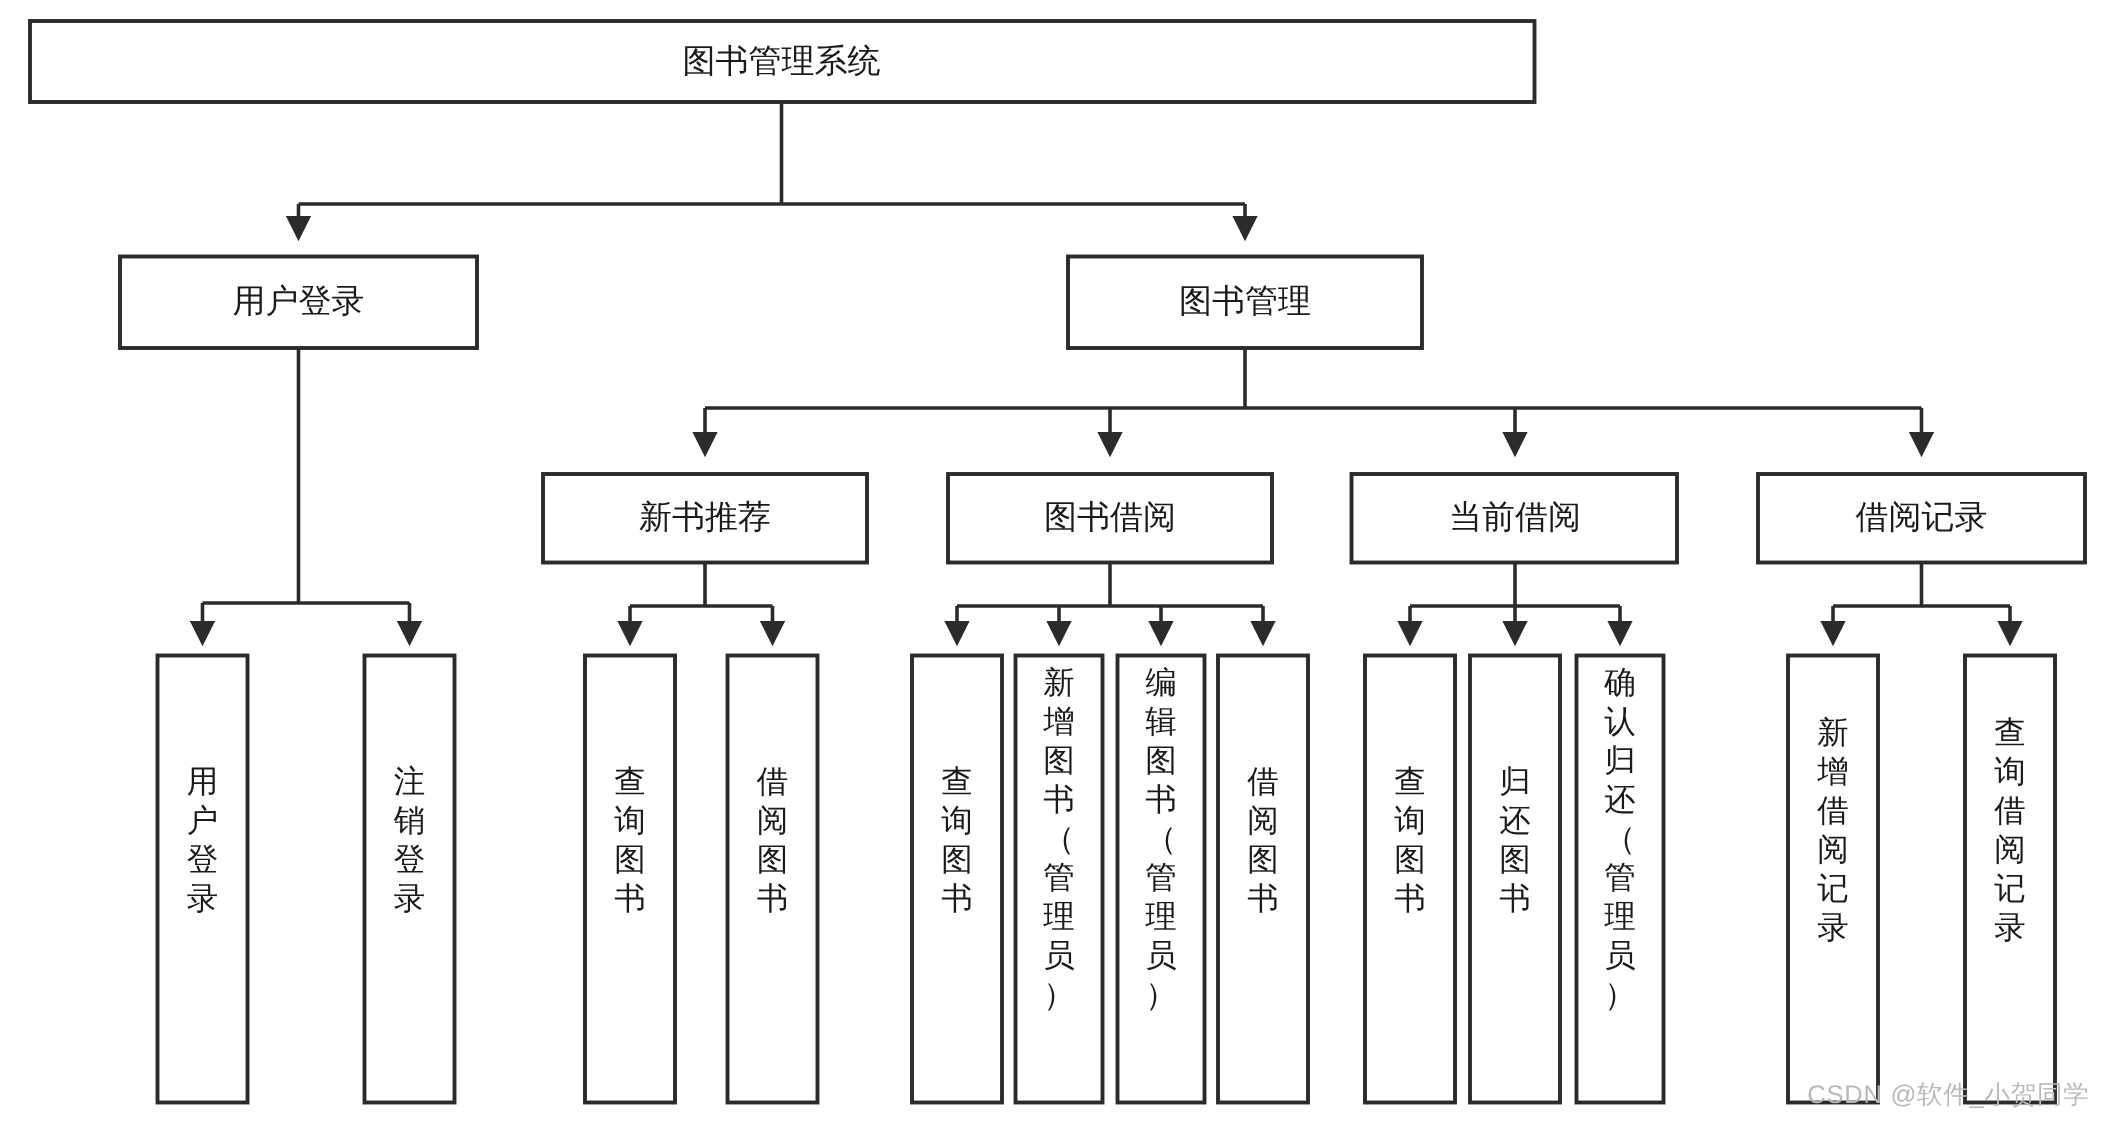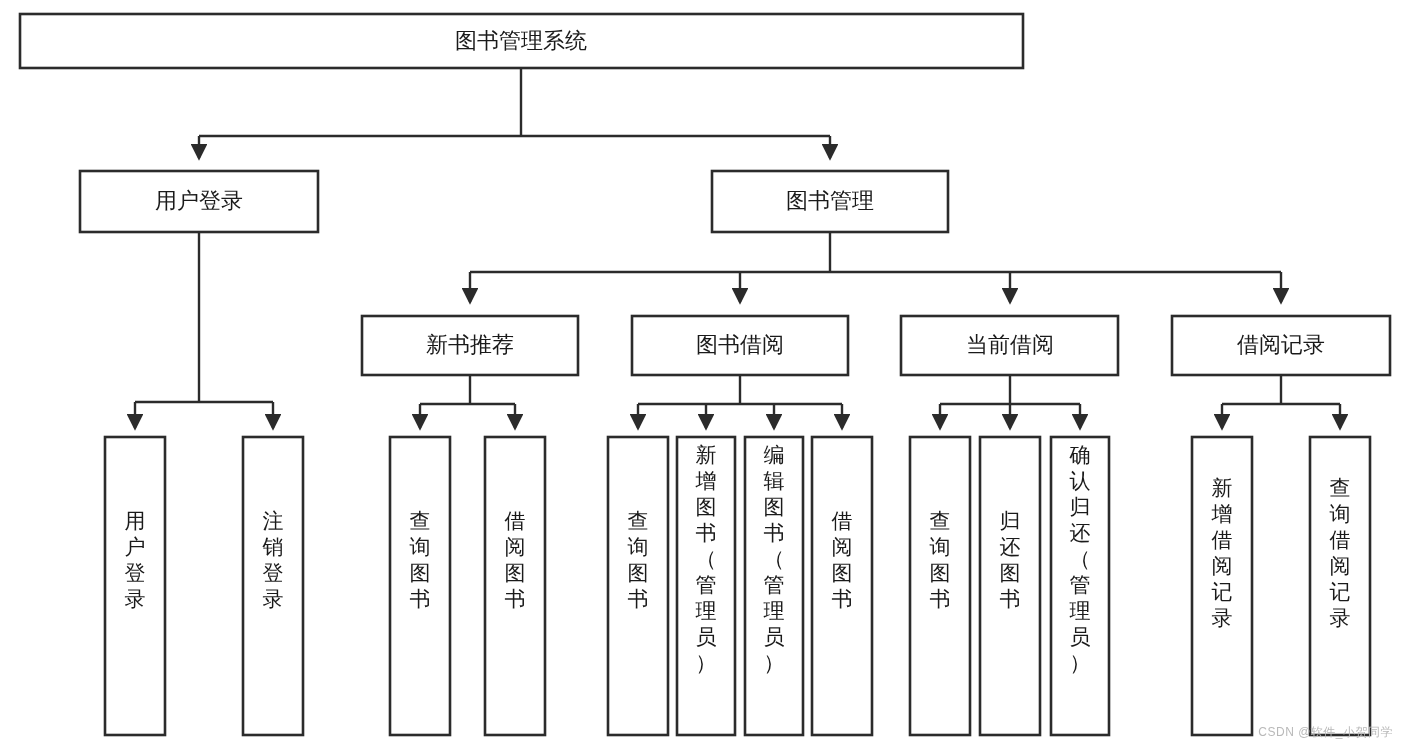--- a/index.html
+++ b/index.html
@@ -58,21 +58,21 @@
     font-family: "Liberation Sans", "DejaVu Sans", sans-serif;
     font-size: 21px;
     fill: #1a1a1a;
     text-anchor: middle;
   }
   .watermark {
     position: absolute;
     right: 12px;
     bottom: 6px;
     font-family: "Liberation Sans", "DejaVu Sans", sans-serif;
-    font-size: 12px;
+    font-size: 17px;
     color: #b9b9b9;
     letter-spacing: 0.5px;
     white-space: nowrap;
     user-select: none;
   }
 </style>
 </head>
 <body>
 
 <div id="diagram-root">

